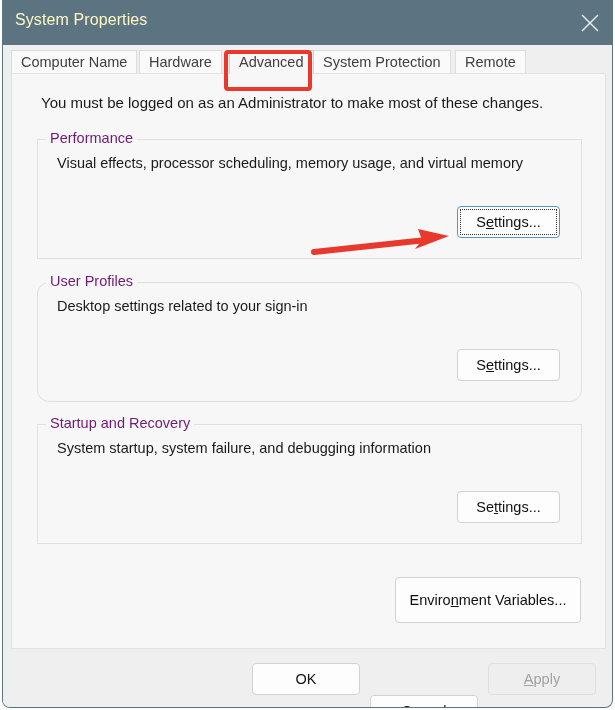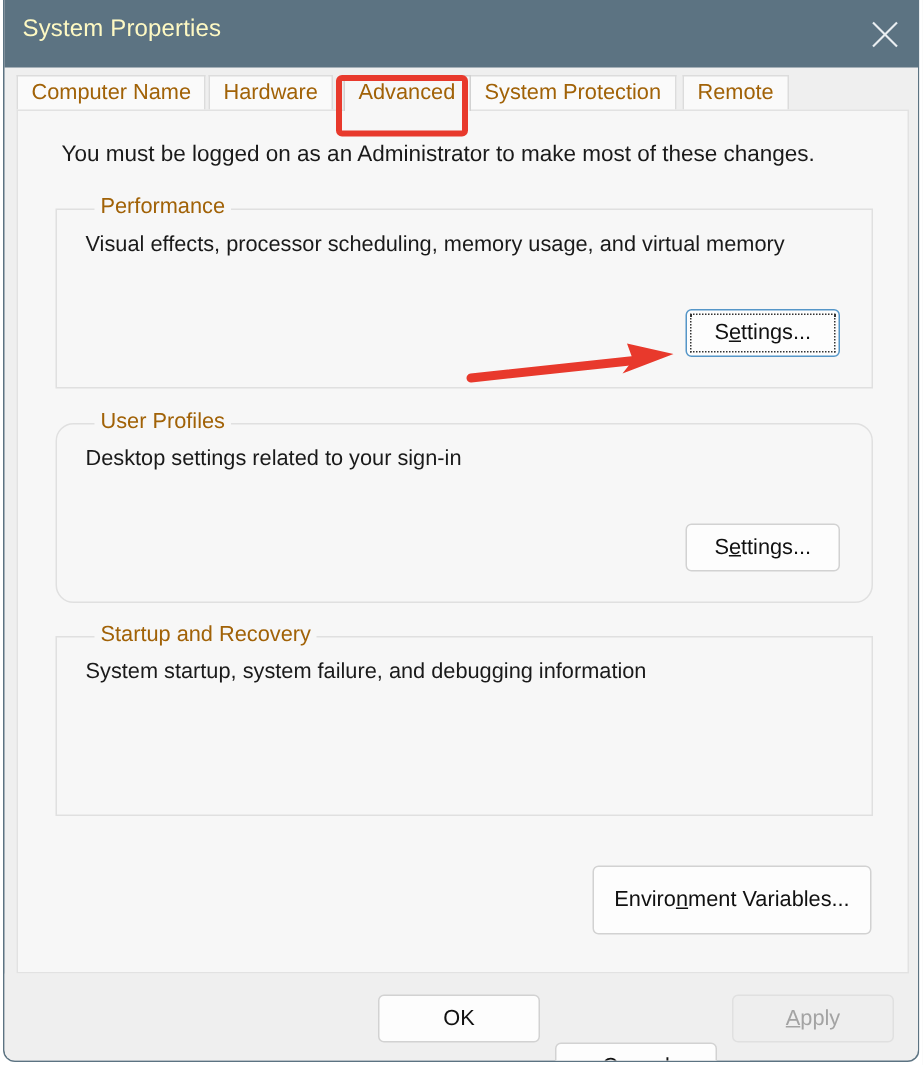--- a/index.html
+++ b/index.html
@@ -72,21 +72,21 @@
   }
   .tab {
     position: absolute;
     top: 5px;
     height: 24px;
     background: #fafafa;
     border: 1px solid #dcdcdc;
     border-bottom: none;
     box-sizing: border-box;
     font-size: 14.5px;
-    color: #a16207;
+    color: #404040;
     padding: 3px 9px 0 9px;
     white-space: nowrap;
     cursor: default;
   }
   .tab.selected {
     background: #f7f7f7;
     border-color: #d2d2d2;
     z-index: 3;
   }
 
@@ -116,25 +116,25 @@
     position: absolute;
     left: 25px;
     width: 545px;
     border: 1px solid #e0e0e0;
     box-sizing: border-box;
     background: transparent;
   }
   .group-legend {
     position: absolute;
     top: -10px;
-    left: 25px;
+    left: 8px;
     background: #f7f7f7;
     padding: 0 4px;
     font-size: 14.5px;
-    color: #a16207;
+    color: #701a75;
     white-space: nowrap;
   }
   .group-desc {
     position: absolute;
     left: 19px;
     top: 15px;
     font-size: 14.5px;
     color: #1a1a1a;
     white-space: nowrap;
   }
@@ -266,20 +266,25 @@
       <div class="btn group-settings-btn" style="left:419px; top:66px;">
           <span>S</span>
           <span class="acc">e</span>
           <span>ttings...</span>
         </div>
     </div>
 
     <div class="groupbox" style="top:350px; height:120px;">
       <div class="group-legend">Startup and Recovery</div>
       <div class="group-desc">System startup, system failure, and debugging information</div>
+      <div class="btn group-settings-btn" style="left:419px; top:66px;">
+          <span>Se</span>
+          <span class="acc">t</span>
+          <span>tings...</span>
+        </div>
     </div>
 
     <div class="btn" style="left:383px; top:503px; width:186px; height:46px;">
         <span>Enviro</span>
         <span class="acc">n</span>
         <span>ment Variables...</span>
       </div>
 
   </div>
 

